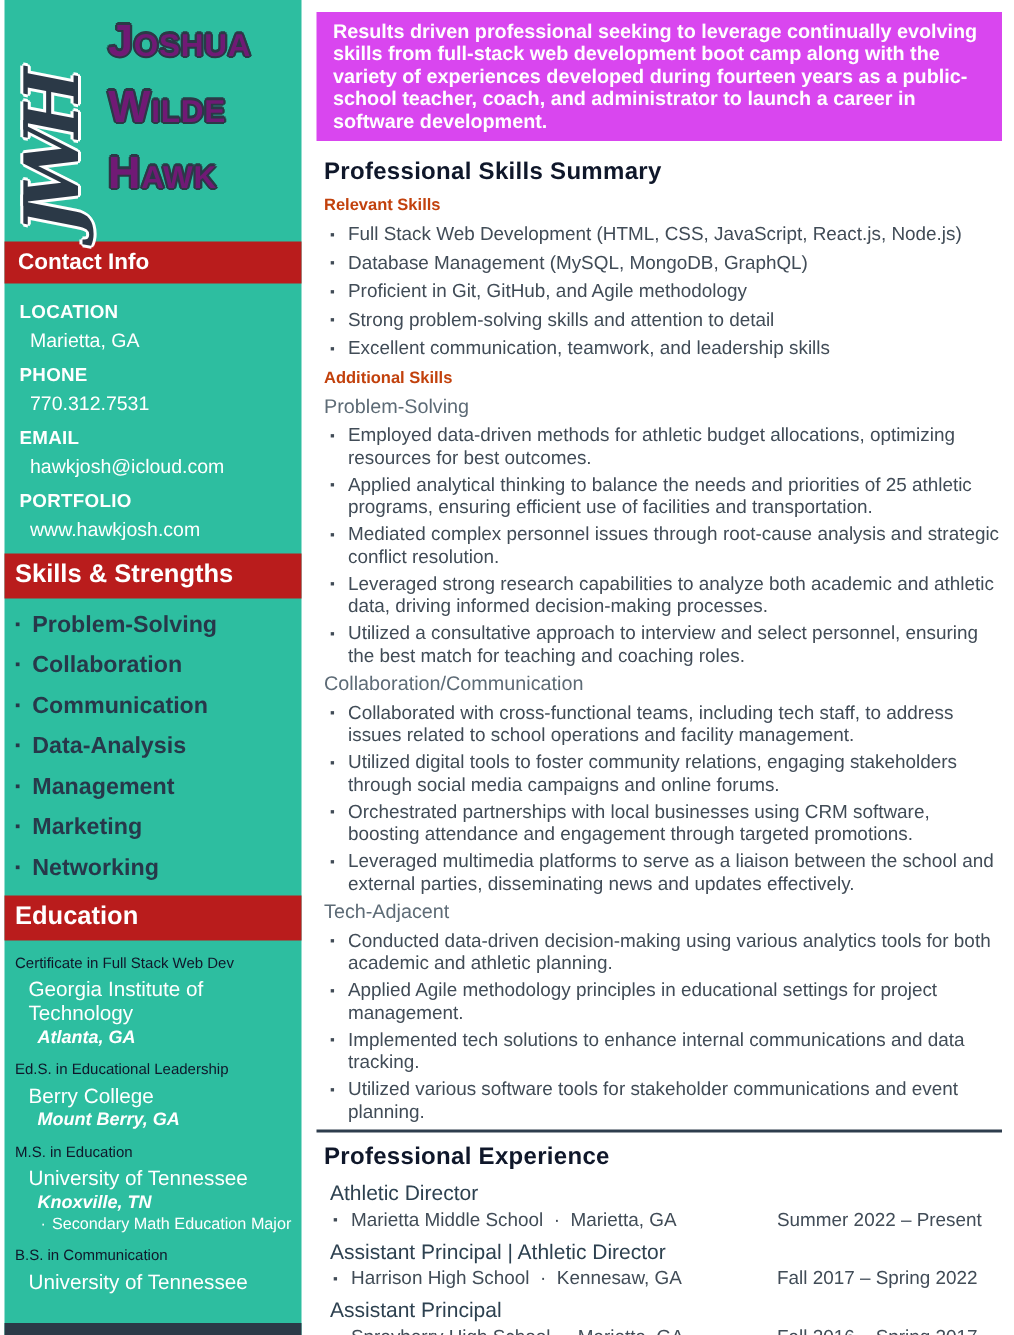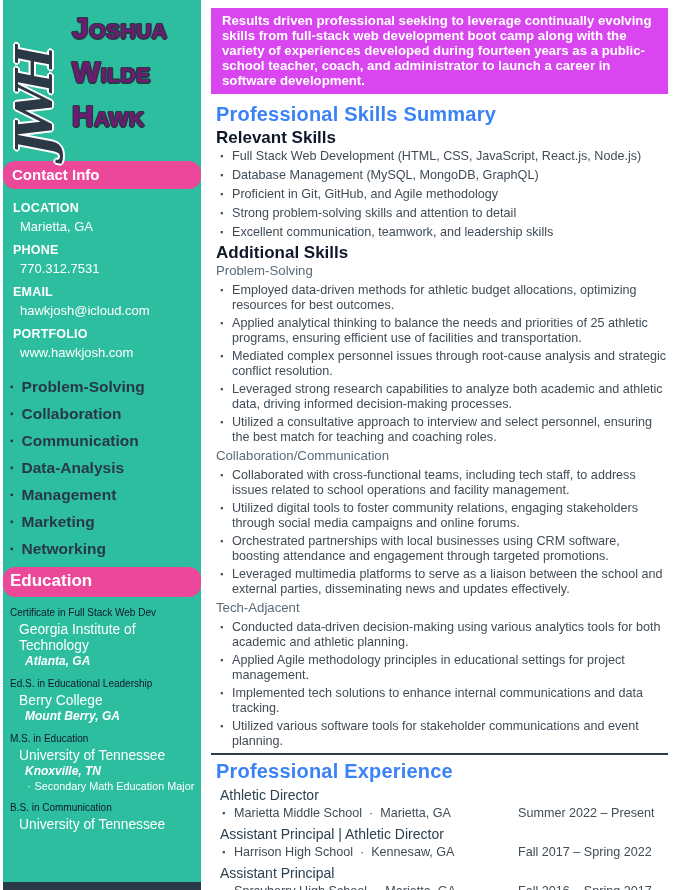--- a/index.html
+++ b/index.html
@@ -21,21 +21,21 @@
     text-shadow:2px 0 0 #fff,-2px 0 0 #fff,0 2px 0 #fff,0 -2px 0 #fff,
                 1px 1px 0 #fff,-1px -1px 0 #fff,1px -1px 0 #fff,-1px 1px 0 #fff;
   }
   .name { position:absolute; left:69px; top:6px; }
   .name-line {
     font-variant:small-caps; font-weight:600; font-size:30px; line-height:44px;
     color:#701a75; letter-spacing:.5px;
     text-shadow:1.5px 0 0 #2B3947,-1.5px 0 0 #2B3947,0 1.5px 0 #2B3947,0 -1.5px 0 #2B3947,
                 1px 1px 0 #2B3947,-1px -1px 0 #2B3947,1px -1px 0 #2B3947,-1px 1px 0 #2B3947;
   }
-  .band { background:#ec4899; color:#fff; font-weight:bold;border-radius:12px; }
+  .band { background:#b91c1c; color:#fff; font-weight:bold; }
   .band-contact { font-size:15px; padding:5px 0 6px 9px; }
   .band-big { font-size:17px; padding:4px 0 6px 7px; }
 
   .contact-list { padding:12px 0 0 10px; }
   .contact-item { margin-bottom:9px; }
   .contact-label { color:#fff; font-weight:bold; font-size:12.5px; line-height:15px; letter-spacing:.2px; }
   .contact-value { color:#fff; font-size:13px; line-height:15px; margin:3px 0 0 7px; text-decoration:none; display:block; }
 
   .skills-list { padding:9px 0 0 7px; list-style:none; }
   .skill-item { font-size:15.5px; font-weight:600; color:#27384A; line-height:18px; margin-bottom:9px; }
@@ -49,23 +49,23 @@
   .edu-detail { color:#fff; font-weight:normal; font-size:10.8px; line-height:12px; margin:2px 0 0 17px; }
   .edu-detail::before { content:"·"; margin-right:4px; }
   .sidebar-footer { position:absolute; left:0; bottom:0; width:100%; height:8px; background:#2B3947; }
 
   
   .main { position:absolute; left:211px; top:0; width:457px; }
   .summary-box {
     margin-top:8px; background:#d946ef; color:#fff; font-weight:bold;
     font-size:13.2px; line-height:15px; padding:5px 10px 6px 11px;
   }
-  .h1 { color:#3b82f6; font-size:20px; font-weight:600; line-height:21px; margin:10px 0 0 5px; letter-spacing:.2px; }
+  .h1 { color:#0f172a; font-size:16px; font-weight:600; line-height:21px; margin:10px 0 0 5px; letter-spacing:.2px; }
   .h1-exp { margin-top:6px; }
-  .subhead { color:#0f172a; font-weight:bold; font-size:17px; line-height:15px; margin:5px 0 0 5px; }
+  .subhead { color:#c2410c; font-weight:bold; font-size:11px; line-height:15px; margin:5px 0 0 5px; }
   .groupname { color:#5D6B76; font-size:13.2px; line-height:16px; margin:3px 0 0 5px; }
   .bullets { list-style:none; margin-top:4px; }
   .bullets li { position:relative; padding-left:21px; font-size:12.6px; line-height:15px; color:#414C57; margin-bottom:3px; }
   .bullets-relevant li { margin-bottom:4px; }
   .bullets li::before { content:"▪"; position:absolute; left:9px; top:0; font-size:9px; line-height:15px; color:#414C57; }
   .divider { border:none; border-top:2px solid #2E3D4D; margin-top:4px; }
 
   .job-title { color:#2D4150; font-weight:normal; font-size:14px; line-height:15px; margin:6px 0 0 9px; }
   .job-row { position:relative; margin-top:3px; padding-left:23px; font-size:12.6px; line-height:15px; color:#414C57; }
   .job-row::before { content:"▪"; position:absolute; left:11px; top:0; font-size:9px; line-height:15px; }
@@ -100,20 +100,21 @@
     <div class="contact-item">
       <div class="contact-label">EMAIL</div>
       <a href="#" class="contact-value">hawkjosh@icloud.com</a>
     </div>
     <div class="contact-item">
       <div class="contact-label">PORTFOLIO</div>
       <a href="#" class="contact-value">www.hawkjosh.com</a>
     </div>
   </div>
 
+  <div class="band band-big">Skills &amp; Strengths</div>
 
   <ul class="skills-list">
     <li class="skill-item">Problem-Solving</li>
     <li class="skill-item">Collaboration</li>
     <li class="skill-item">Communication</li>
     <li class="skill-item">Data-Analysis</li>
     <li class="skill-item">Management</li>
     <li class="skill-item">Marketing</li>
     <li class="skill-item">Networking</li>
   </ul>

